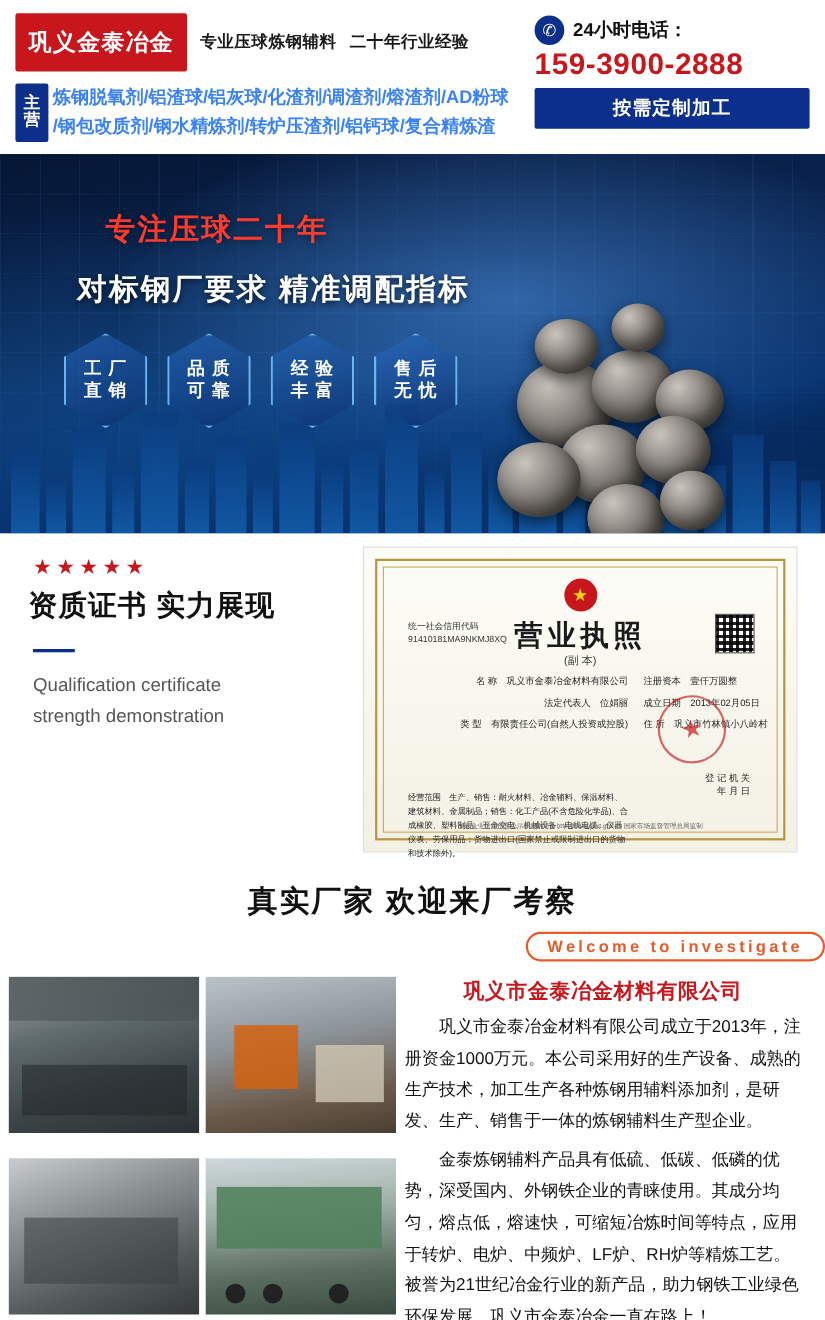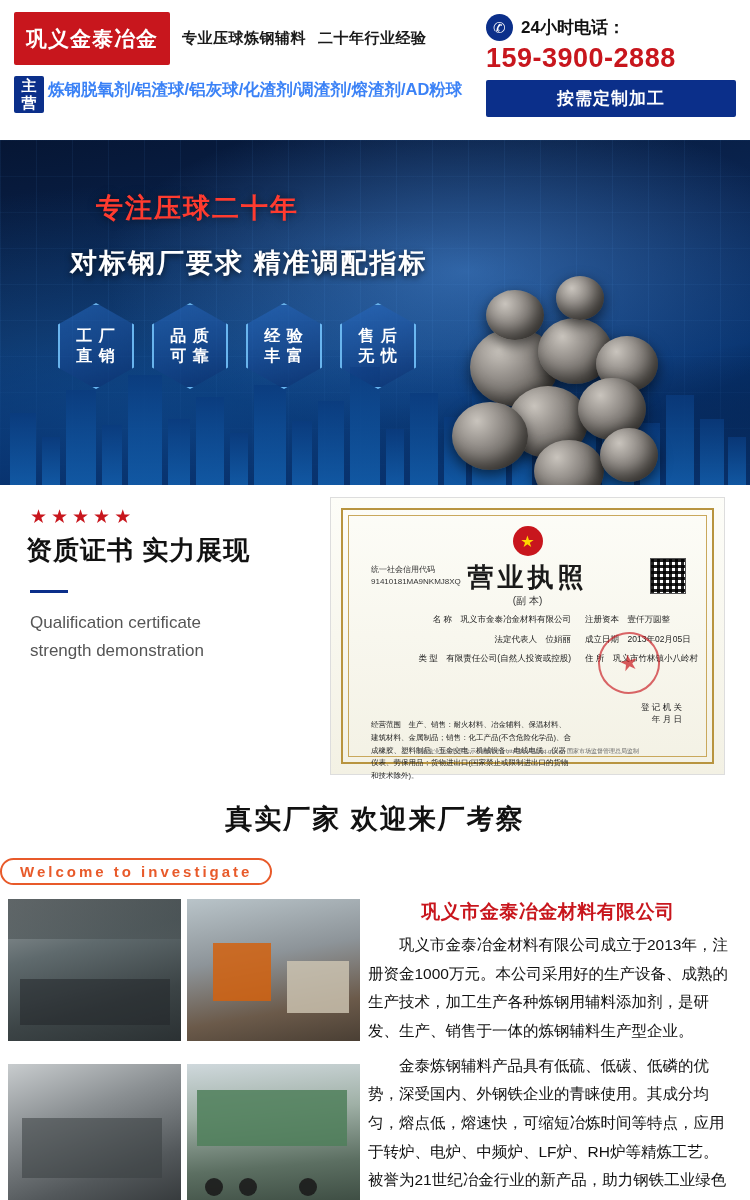--- a/index.html
+++ b/index.html
@@ -136,21 +136,21 @@
     border: 2px solid rgba(200,22,29,.65); color: rgba(200,22,29,.7);
     display: flex; align-items: center; justify-content: center; font-size: 22px; transform: rotate(-12deg);
   }
   .cert-reg { position: absolute; right: 30px; bottom: 48px; font-size: 8.5px; color: #222; }
   .cert-date { position: absolute; right: 30px; bottom: 36px; font-size: 8.5px; color: #222; }
   .cert-foot { position: absolute; left: 0; right: 0; bottom: 6px; text-align: center; font-size: 6px; color: #666; }
 
   
   .fact-sec { position: relative; width: 750px; }
   .fact-h { text-align: center; font-size: 27px; font-weight: bold; color: #111; letter-spacing: 2px; margin-top: 6px; }
-  .fact-en-wrap { display: flex; justify-content: flex-start; margin-top: 21px; }
+  .fact-en-wrap { display: flex; justify-content: flex-end; margin-top: 10px; }
   .fact-en {
     border: 2px solid #e85a2a; color: #e85a2a; border-radius: 16px;
     padding: 3px 18px; font-size: 15px; letter-spacing: 3px; font-weight: bold;
   }
 
   .fact-body { display: flex; margin-top: 14px; }
   .photo-grid { width: 360px; display: grid; grid-template-columns: 1fr 1fr; gap: 6px; padding-left: 8px; }
   .photo { height: 142px; position: relative; overflow: hidden; background: #6b6b63; }
   .p1 { background: linear-gradient(165deg, #9aa0a2 0%, #5f6a6d 35%, #3c4446 70%, #2b3133 100%); }
   .p2 { background: linear-gradient(170deg, #b9c4c9 0%, #8d9499 40%, #6b5a4a 75%, #4a3f34 100%); }
@@ -175,20 +175,21 @@
 
   <div class="hdr-row2">
     <div class="zhuying-badge">
       <div>
         <span>主</span>
         <span>营</span>
       </div>
     </div>
     <div class="prod-lines">
       <div>炼钢脱氧剂/铝渣球/铝灰球/化渣剂/调渣剂/熔渣剂/AD粉球</div>
+      <div>/钢包改质剂/钢水精炼剂/转炉压渣剂/铝钙球/复合精炼渣</div>
     </div>
   </div>
 
   <div class="phone-block">
     <div class="phone-top">
       <div class="phone-circle">✆</div>
       <div class="phone-label">24小时电话：</div>
     </div>
     <div class="phone-number">159-3900-2888</div>
     <div class="custom-btn">按需定制加工</div>

